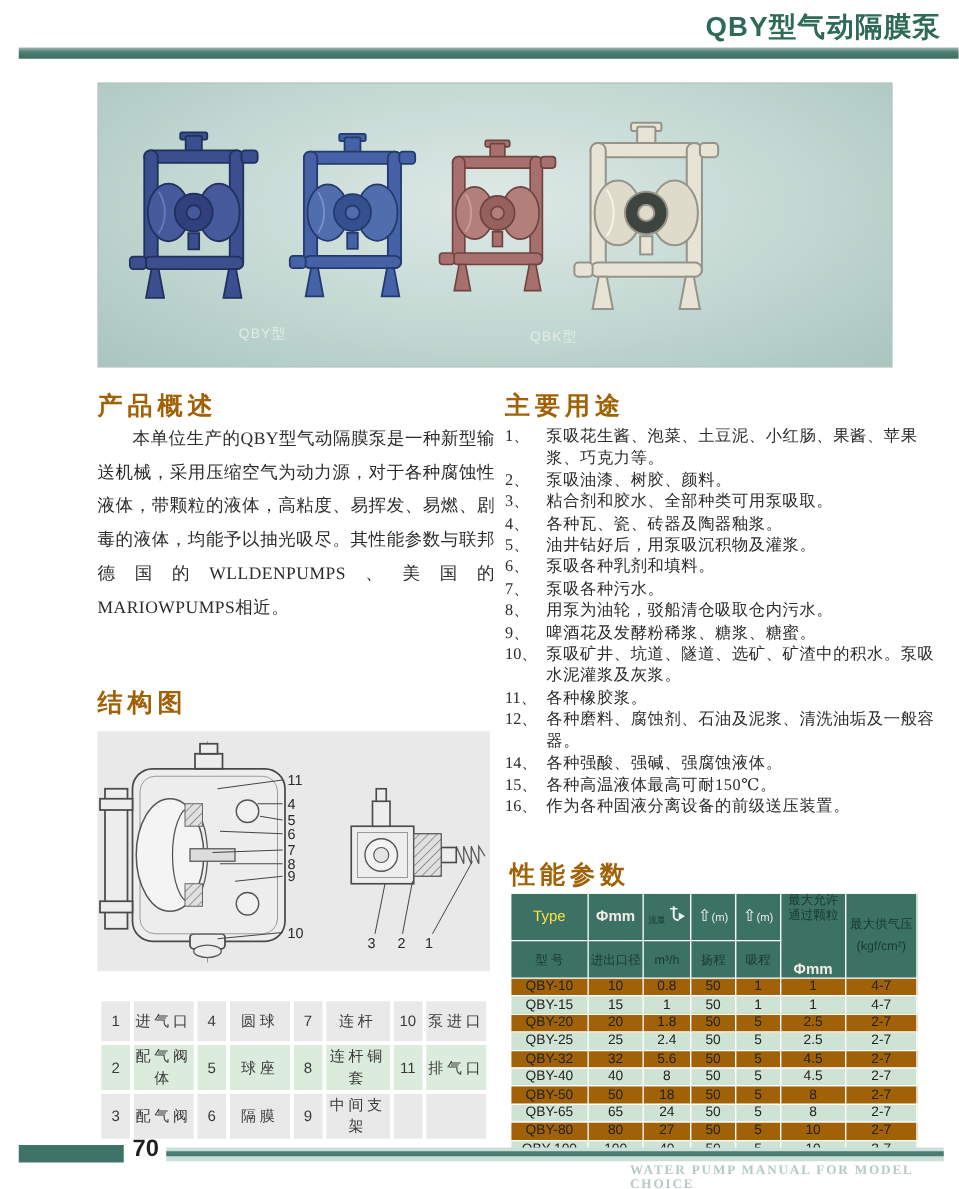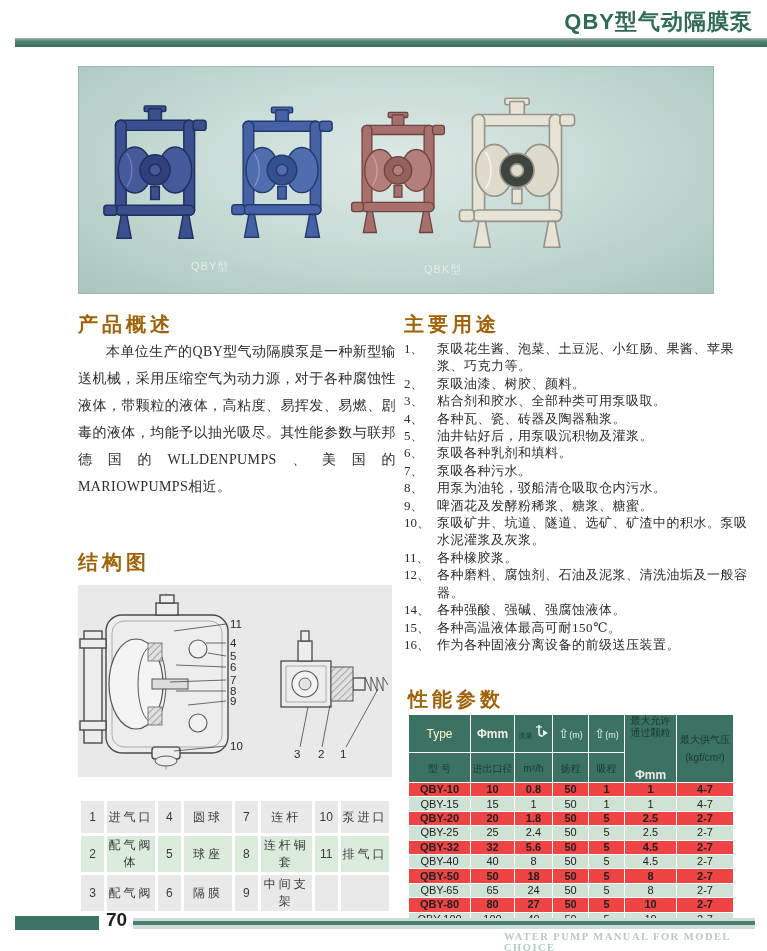--- a/index.html
+++ b/index.html
@@ -44,28 +44,28 @@
   .parts-table td.pname{letter-spacing:3px;}
   .parts-row-gray td{background:#e9e9e9;}
   .parts-row-green td{background:#dcecdc;}
   .parts-row-gray td.blank,.parts-row-green td.blank{background:#e9e9e9;}
 
   
   .perf-heading{left:408px;top:686px;}
   .perf-table{left:408px;top:714px;width:325px;border-collapse:collapse;table-layout:fixed;}
   .perf-table th,.perf-table td{border:1px solid #ffffff;padding:0;}
   .perf-table thead th{background:#3c7263;font-weight:normal;}
-  .th-en{color:#fef9c3;font-size:12px;}
+  .th-en{color:#fde047;font-size:12px;}
   .th-white{color:#f2ece6;font-size:12px;font-weight:bold;margin-top:29px;}
   .th-sub{color:#173a30;font-size:10px;}
   .th-dark{color:#173a30;font-size:10px;line-height:12px;}
   .arrow-glyph{color:#eef2ee;font-size:13px;}
   .unit-m{color:#e8eee9;font-size:9px;}
   .perf-table tbody td{height:13.4px;font-size:11px;text-align:center;color:#222;line-height:13px;}
-  .row-light td{background:#ef4444;font-weight:bold;}
+  .row-light td{background:#a16207;}
   .row-green td{background:#cfe3d5;}
   .flow-label{color:#173a30;font-size:7px;}
 
   
   .footer-block{left:15px;top:916px;width:84px;height:14px;background:#3e7468;}
   .footer-page{left:106px;top:909px;font-size:19px;font-weight:bold;color:#1f1f1f;}
   .footer-rule{left:133px;top:918px;width:622px;height:11px;background:#ccdeda;}
   .footer-rule-stripe{position:absolute;left:0;top:3px;width:100%;height:4px;background:#4a7d72;}
   .footer-caption{left:504px;top:931px;font-family:"Liberation Serif","DejaVu Serif",serif;
       font-size:10.5px;font-weight:bold;letter-spacing:1.5px;color:#b5cac5;}

